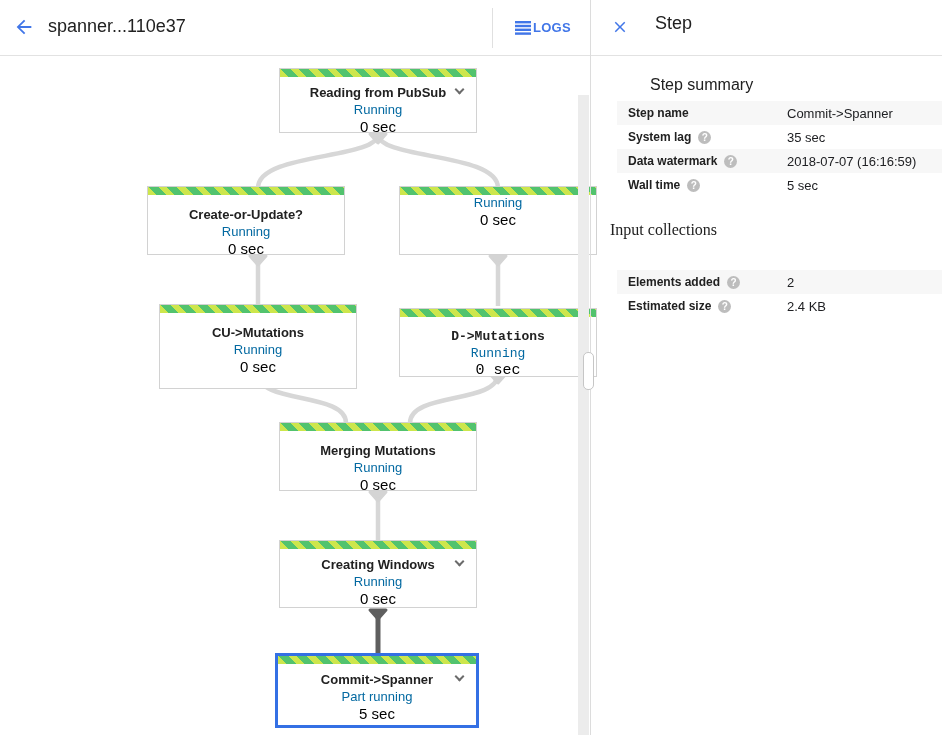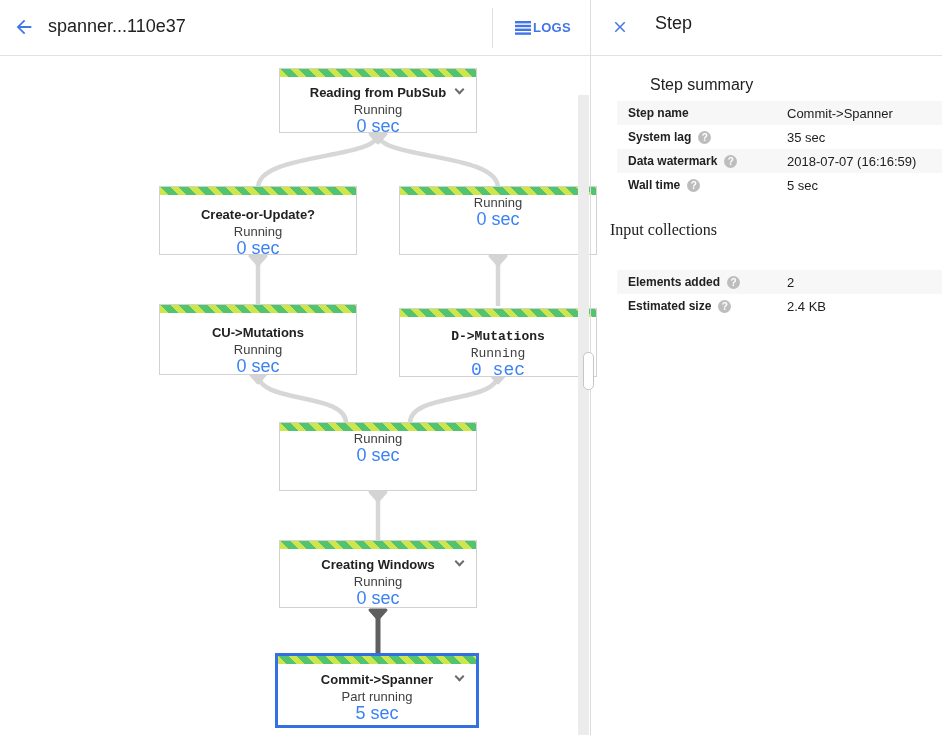--- a/index.html
+++ b/index.html
@@ -23,22 +23,22 @@
     border:1px solid #c6c6c6; border-radius:5px; z-index:30; cursor:col-resize; }
 
   
   .graph { position:absolute; left:0; top:56px; width:578px; height:679px;margin-left:44px; }
   .edges { position:absolute; left:0; top:0; }
   .node { position:absolute; width:198px; background:#fff; border:1px solid #d2d2d2;
     text-align:center; cursor:pointer; }
   .stripe { height:8px; width:100%;
     background:repeating-linear-gradient(45deg,#cde64c 0 6px,#52c36e 6px 13px); }
   .nt { margin-top:7px; font-size:13px; font-weight:700; line-height:18px; color:#212121; }
-  .ns { font-size:13px; line-height:16px; color:#404040; }
-  .nd { font-size:18px; line-height:17px; color:#3b82f6; }
+  .ns { font-size:13px; line-height:16px; color:#0369a1; }
+  .nd { font-size:15px; line-height:17px; color:#000000; }
   .chev { position:absolute; right:13px; top:17px; width:7px; height:7px;
     border-right:2px solid #6b6b6b; border-bottom:2px solid #6b6b6b; transform:rotate(45deg); }
   .node.selected { width:204px; border:3px solid #3470e4; }
 
   
   .close-btn { position:absolute; left:606px; top:14px; width:28px; height:28px; border:none; background:none; cursor:pointer; }
   .panel-title { position:absolute; left:655px; top:13px; font-size:18px; color:#212121; }
   .section-heading { position:absolute; left:610px; font-size:16px; font-weight:400; color:#212121; }
   .rows { position:absolute; left:617px; width:325px; }
   .prow { display:flex; align-items:center; height:24px; padding-left:11px; font-size:13px; }
@@ -92,49 +92,50 @@
     </svg>
 
     <div class="node" style="left:235px;top:12px;height:65px;">
       <div class="stripe"></div>
       <span class="chev"></span>
       <div class="nt">Reading from PubSub</div>
       <div class="ns">Running</div>
       <div class="nd">0 sec</div>
     </div>
 
-    <div class="node" style="left:115px;top:130px;height:69px;">
+    <div class="node" style="left:103px;top:130px;height:69px;">
       <div class="stripe"></div>
       <div class="nt" style="margin-top:11px">Create-or-Update?</div>
       <div class="ns">Running</div>
       <div class="nd">0 sec</div>
     </div>
 
     <div class="node" style="left:355px;top:130px;height:69px;">
       <div class="stripe"></div>
       <div class="ns">Running</div>
       <div class="nd">0 sec</div>
     </div>
 
-    <div class="node" style="left:115px;top:248px;height:71px;">
+    <div class="node" style="left:115px;top:248px;height:85px;">
       <div class="stripe"></div>
       <div class="nt" style="margin-top:11px">CU-&gt;Mutations</div>
       <div class="ns">Running</div>
       <div class="nd">0 sec</div>
     </div>
 
     <div class="node" style="left:355px;top:252px;height:69px;font-family:Liberation Mono, monospace;">
       <div class="stripe"></div>
       <div class="nt" style="margin-top:11px">D-&gt;Mutations</div>
       <div class="ns">Running</div>
       <div class="nd">0 sec</div>
     </div>
 
     <div class="node" style="left:235px;top:366px;height:69px;">
       <div class="stripe"></div>
+      <div class="nt" style="margin-top:11px">Merging Mutations</div>
       <div class="ns">Running</div>
       <div class="nd">0 sec</div>
     </div>
 
     <div class="node" style="left:235px;top:484px;height:68px;">
       <div class="stripe"></div>
       <span class="chev"></span>
       <div class="nt">Creating Windows</div>
       <div class="ns">Running</div>
       <div class="nd">0 sec</div>

